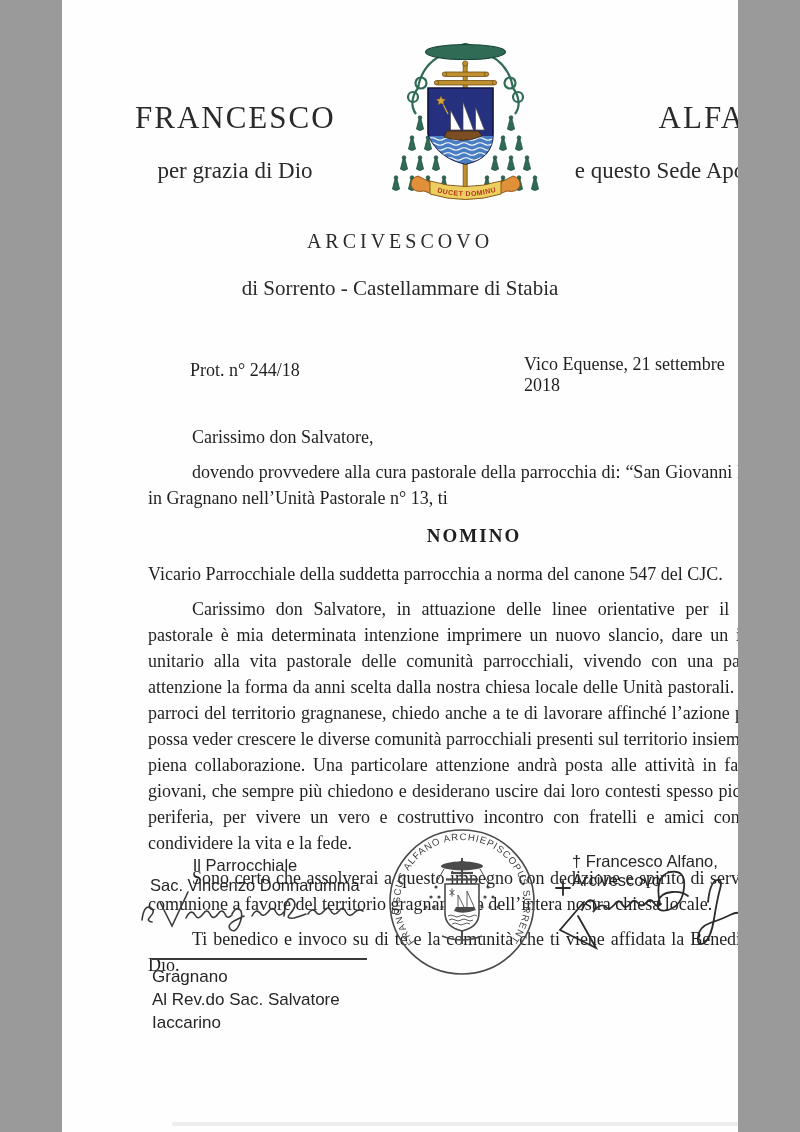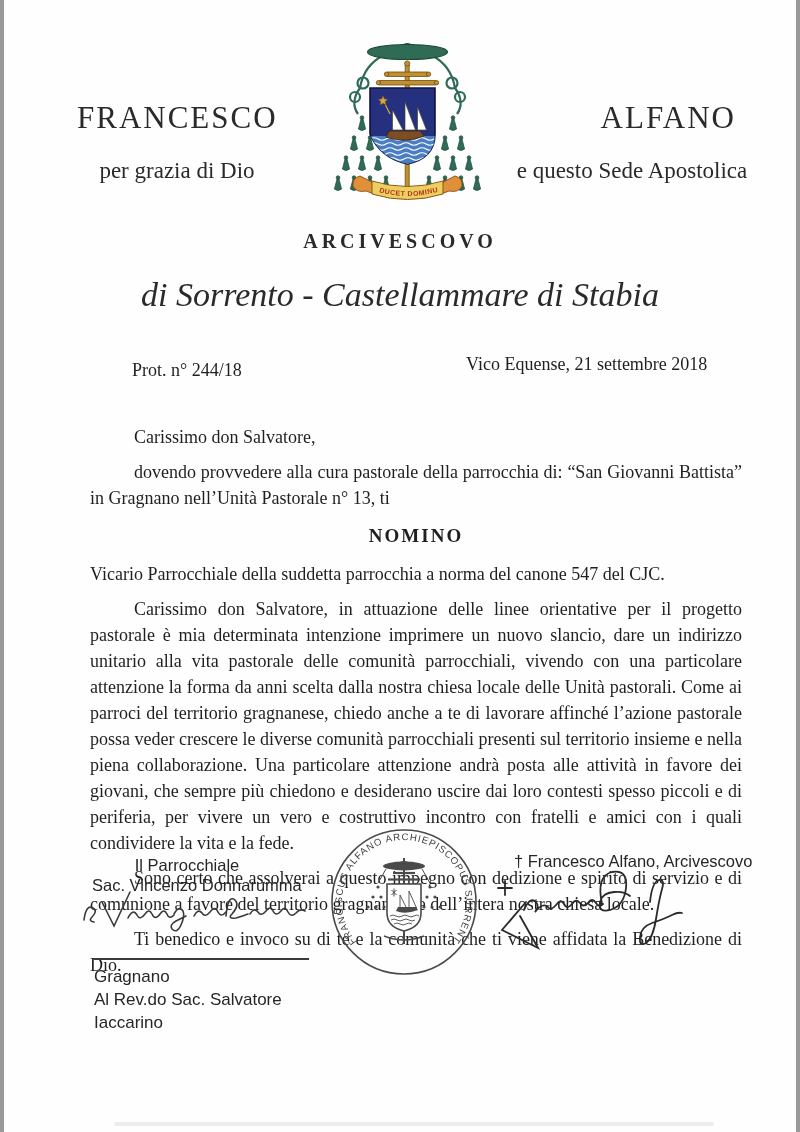--- a/index.html
+++ b/index.html
@@ -1,32 +1,32 @@
 <!DOCTYPE html>
 <html><head>
 <meta charset="utf-8">
 <style>
   html,body{margin:0;padding:0;background:#9a9a9a;}
   .page{
-    position:relative;width:792px;height:1132px;margin:0 auto;
+    position:relative;width:676px;height:1132px;margin:0 auto;
     background:#fefefe;overflow:hidden;
     font-family:"Liberation Serif","DejaVu Serif",serif;color:#1f1f1f;
   }
   
   .name{position:absolute;font-size:31px;letter-spacing:2px;color:#2a2a2a;}
   .name-left{left:73px;top:100px;width:200px;text-align:center;}
   .name-right{left:532px;top:100px;width:200px;text-align:right;}
   .subtitle{position:absolute;font-size:23px;color:#2a2a2a;}
   .subtitle-left{left:60px;top:158px;width:226px;text-align:center;}
   .subtitle-right{left:512px;top:158px;width:232px;text-align:center;}
   .coa{position:absolute;left:318px;top:30px;}
   .title-line{position:absolute;left:0;top:230px;width:100%;text-align:center;
-    font-size:20px;letter-spacing:4px;color:#2a2a2a;font-weight:bold;}
+    font-size:20px;letter-spacing:4px;color:#2a2a2a;}
   .diocese-line{position:absolute;left:0;top:276px;width:100%;text-align:center;
-    font-style:italic;font-size:34px;color:#2a2a2a;}
+    font-size:21px;color:#2a2a2a;}
   
   .prot{position:absolute;left:128px;top:360px;font-size:18px;}
   .dateline{position:absolute;left:462px;top:354px;font-size:18px;}
   
   .body-text{position:absolute;left:86px;top:424px;width:652px;
     font-size:18px;line-height:26px;text-align:justify;}
   .body-text p{margin:0 0 9px 0;text-indent:44px;}
   .body-text p.no-indent{text-indent:0;}
   .decree{text-align:center;font-weight:bold;letter-spacing:2px;text-indent:0 !important;
     margin:12px 0 12px 0 !important;font-size:19px;}

